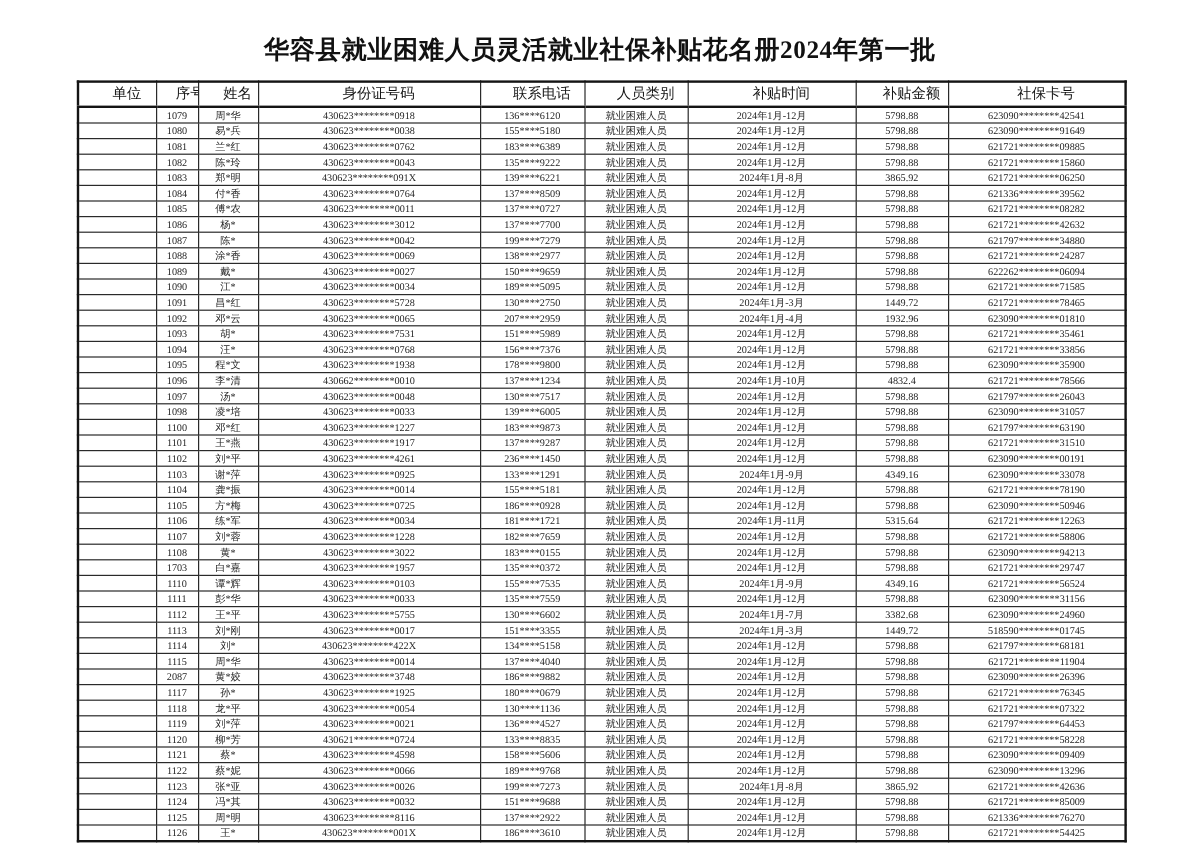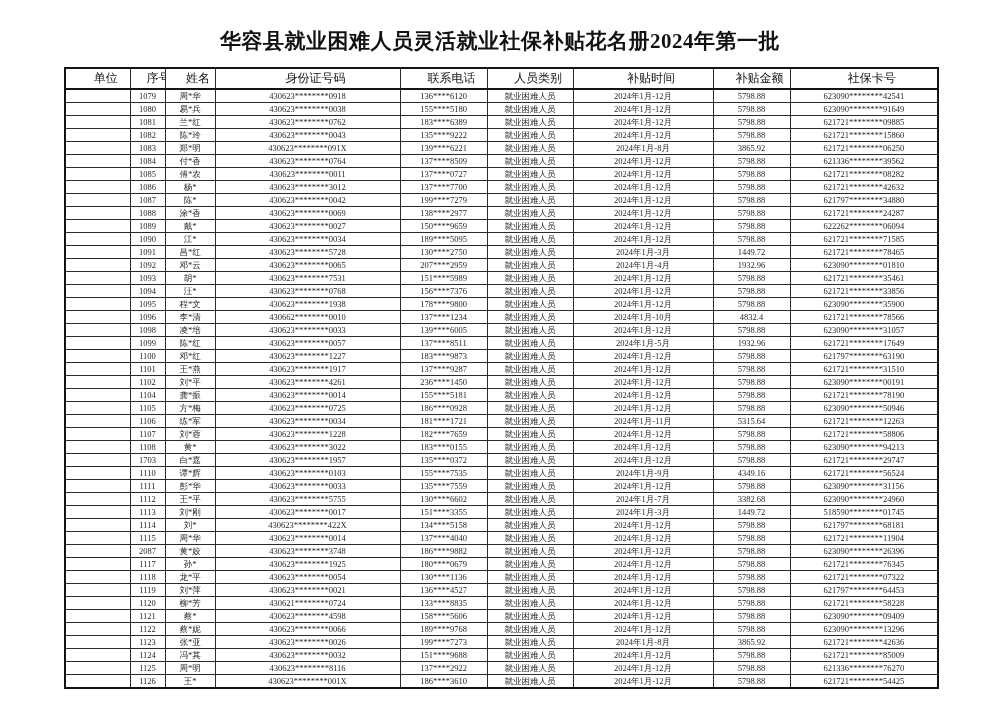--- a/index.html
+++ b/index.html
@@ -286,42 +286,42 @@
           <td>李*清</td>
           <td>430662********0010</td>
           <td>137****1234</td>
           <td>就业困难人员</td>
           <td>2024年1月-10月</td>
           <td>4832.4</td>
           <td>621721********78566</td>
         </tr>
         <tr>
           <td></td>
+          <td>1097</td>
+          <td>汤*</td>
+          <td>430623********0048</td>
+          <td>130****7517</td>
+          <td>就业困难人员</td>
+          <td>2024年1月-12月</td>
+          <td>5798.88</td>
+          <td>621797********26043</td>
+        </tr>
+        <tr>
+          <td></td>
           <td>1098</td>
           <td>凌*培</td>
           <td>430623********0033</td>
           <td>139****6005</td>
           <td>就业困难人员</td>
           <td>2024年1月-12月</td>
           <td>5798.88</td>
           <td>623090********31057</td>
         </tr>
         <tr>
           <td></td>
-          <td>1099</td>
-          <td>陈*红</td>
-          <td>430623********0057</td>
-          <td>137****8511</td>
-          <td>就业困难人员</td>
-          <td>2024年1月-5月</td>
-          <td>1932.96</td>
-          <td>621721********17649</td>
-        </tr>
-        <tr>
-          <td></td>
           <td>1100</td>
           <td>邓*红</td>
           <td>430623********1227</td>
           <td>183****9873</td>
           <td>就业困难人员</td>
           <td>2024年1月-12月</td>
           <td>5798.88</td>
           <td>621797********63190</td>
         </tr>
         <tr>
@@ -338,20 +338,31 @@
         <tr>
           <td></td>
           <td>1102</td>
           <td>刘*平</td>
           <td>430623********4261</td>
           <td>236****1450</td>
           <td>就业困难人员</td>
           <td>2024年1月-12月</td>
           <td>5798.88</td>
           <td>623090********00191</td>
+        </tr>
+        <tr>
+          <td></td>
+          <td>1103</td>
+          <td>谢*萍</td>
+          <td>430623********0925</td>
+          <td>133****1291</td>
+          <td>就业困难人员</td>
+          <td>2024年1月-9月</td>
+          <td>4349.16</td>
+          <td>623090********33078</td>
         </tr>
         <tr>
           <td></td>
           <td>1104</td>
           <td>龚*振</td>
           <td>430623********0014</td>
           <td>155****5181</td>
           <td>就业困难人员</td>
           <td>2024年1月-12月</td>
           <td>5798.88</td>

